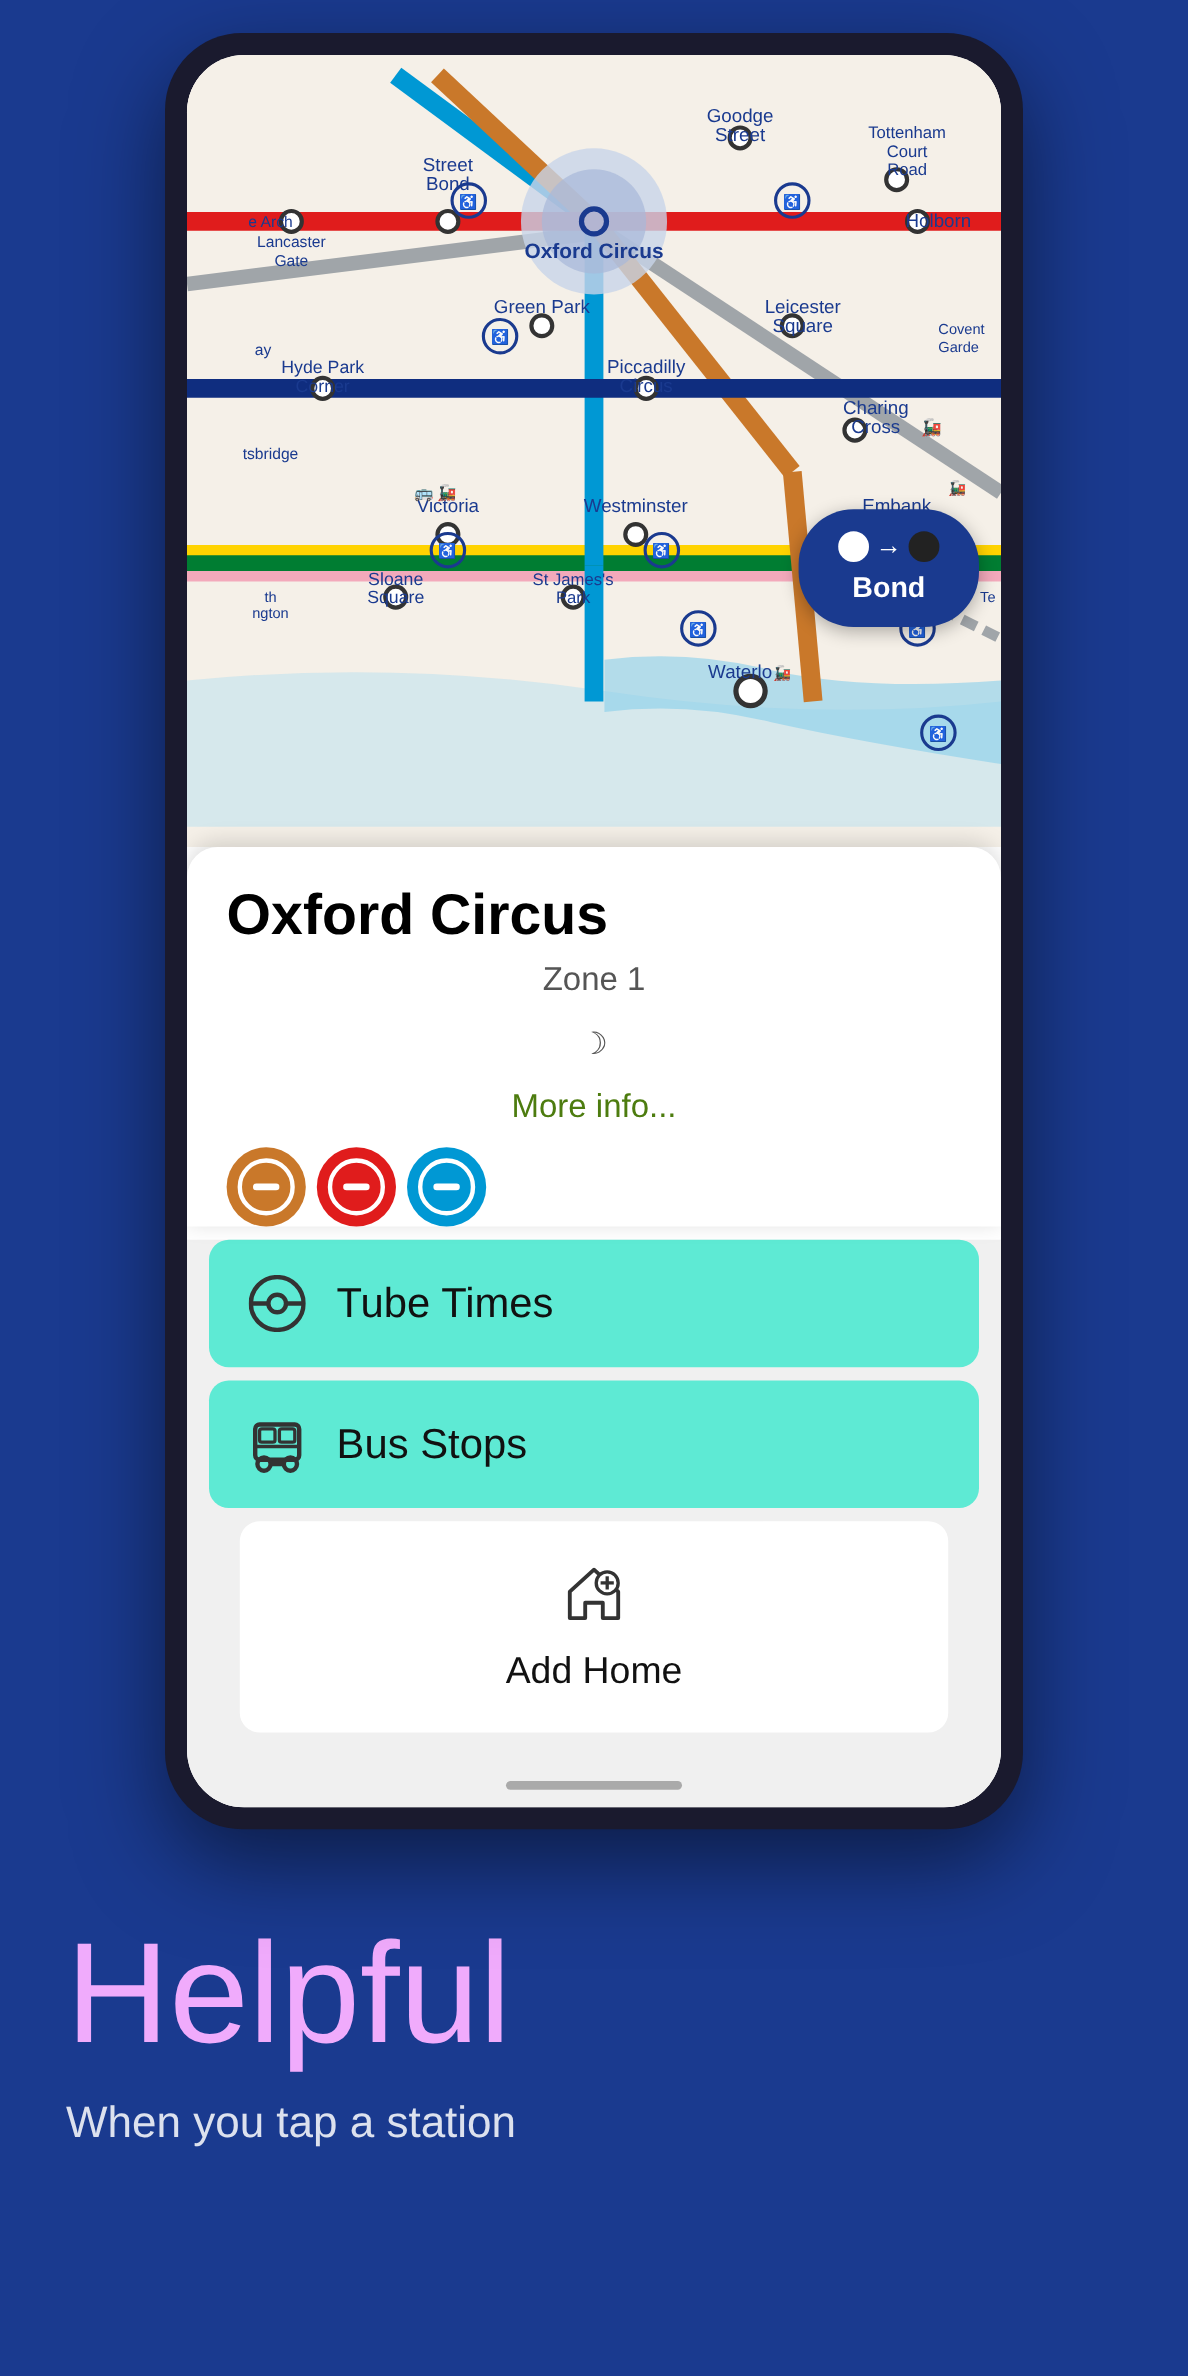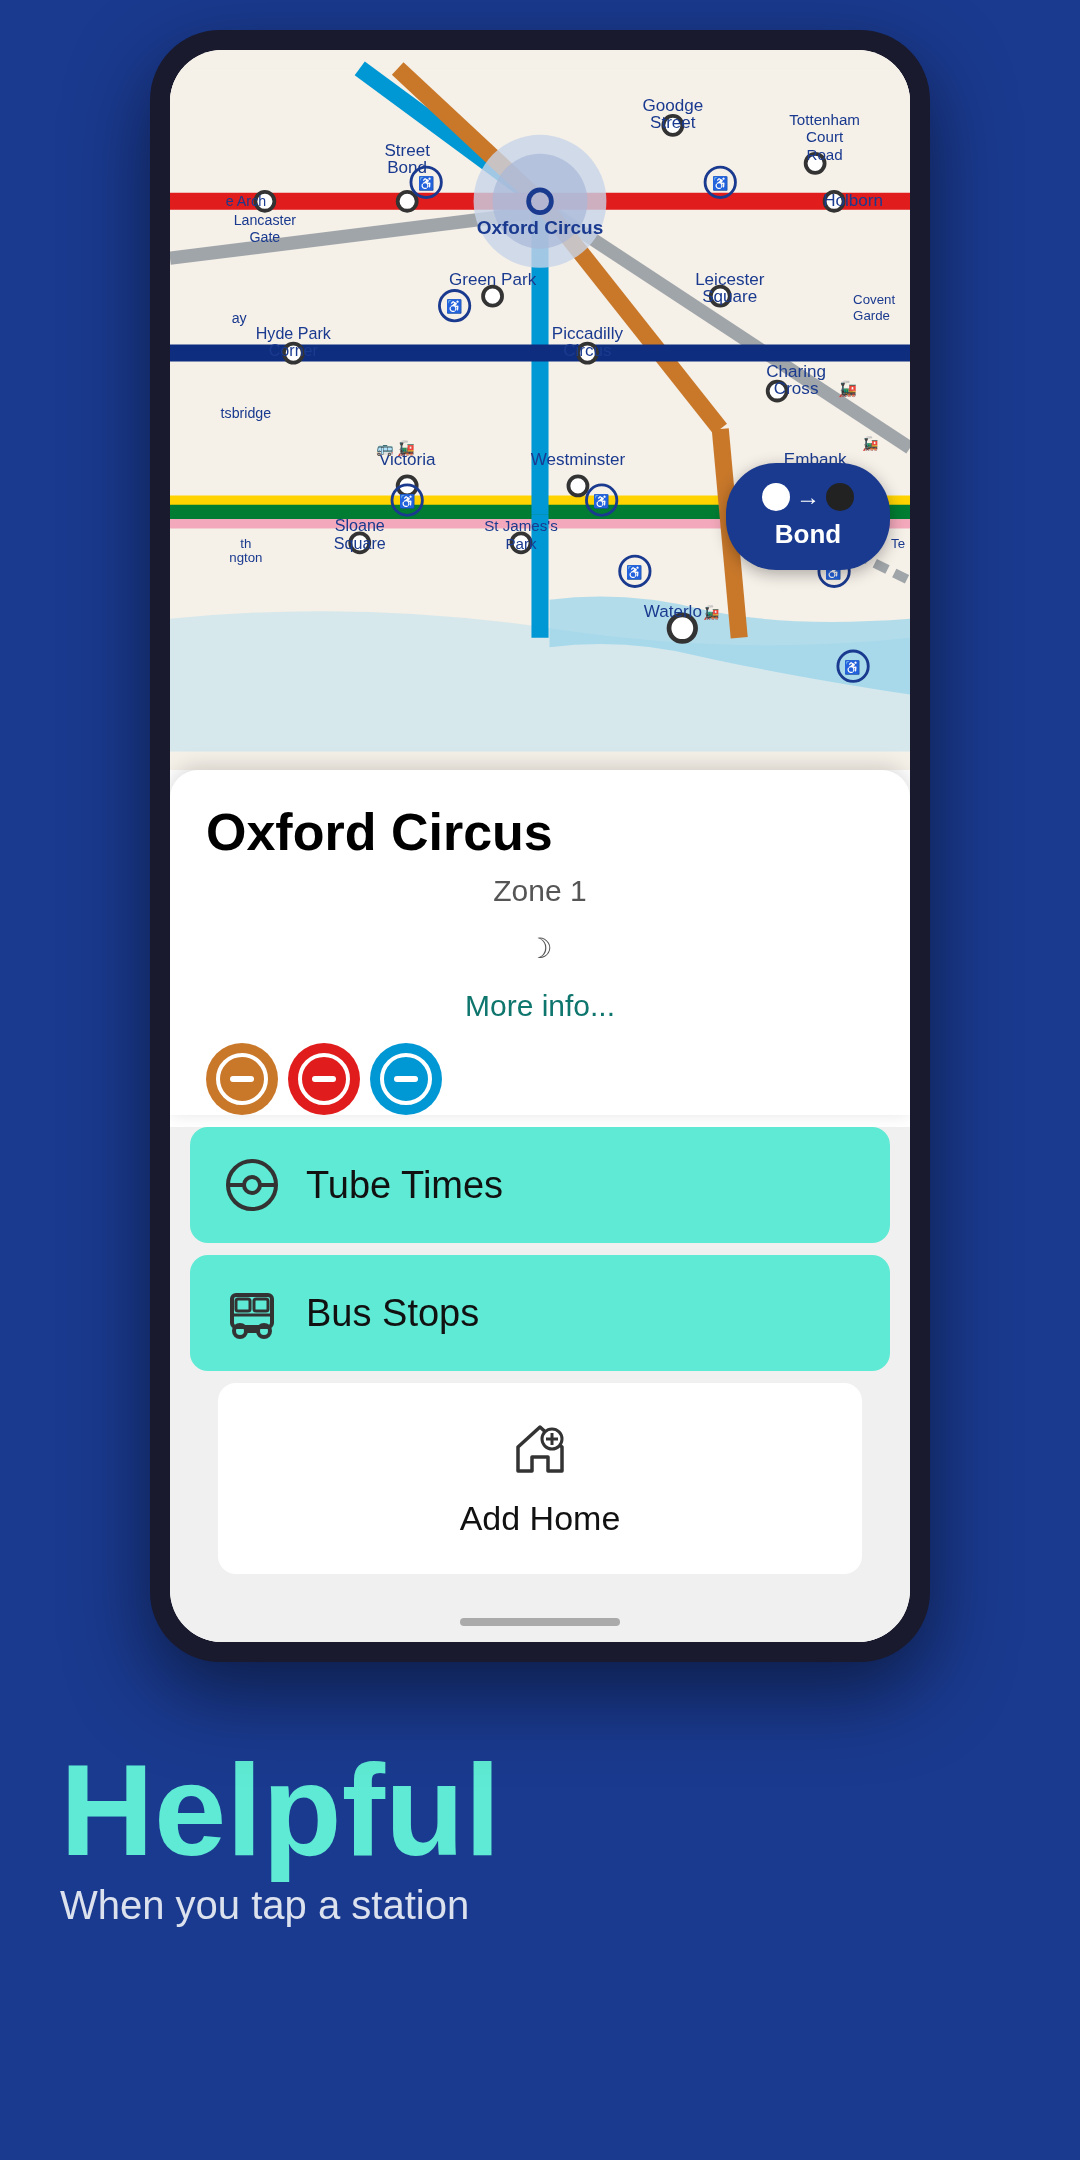--- a/index.html
+++ b/index.html
@@ -76,21 +76,21 @@
       color: #555;
     }
 
     .moon-icon {
       font-size: 28px;
       color: #555;
     }
 
     .more-info {
       font-size: 30px;
-      color: #0f766e;
+      color: #4d7c0f;
       text-decoration: none;
     }
 
     .line-icons {
       display: flex;
       gap: 10px;
     }
 
     .line-icon {
       width: 68px;
@@ -215,24 +215,24 @@
       border-radius: 4px;
     }
 
     
     .bottom-section {
       padding: 80px 60px 80px;
     }
 
     .helpful-title {
       font-size: 130px;
-      font-weight: 700;
-      color: #5eead4;
+      font-weight: 400;
+      color: #f0abfc;
       line-height: 1.05;
-      margin-bottom: 4px;
+      margin-bottom: 28px;
     }
 
     .helpful-subtitle {
       font-size: 40px;
       color: rgba(255,255,255,0.85);
       font-weight: 400;
     }
 
     
     .map-svg {

